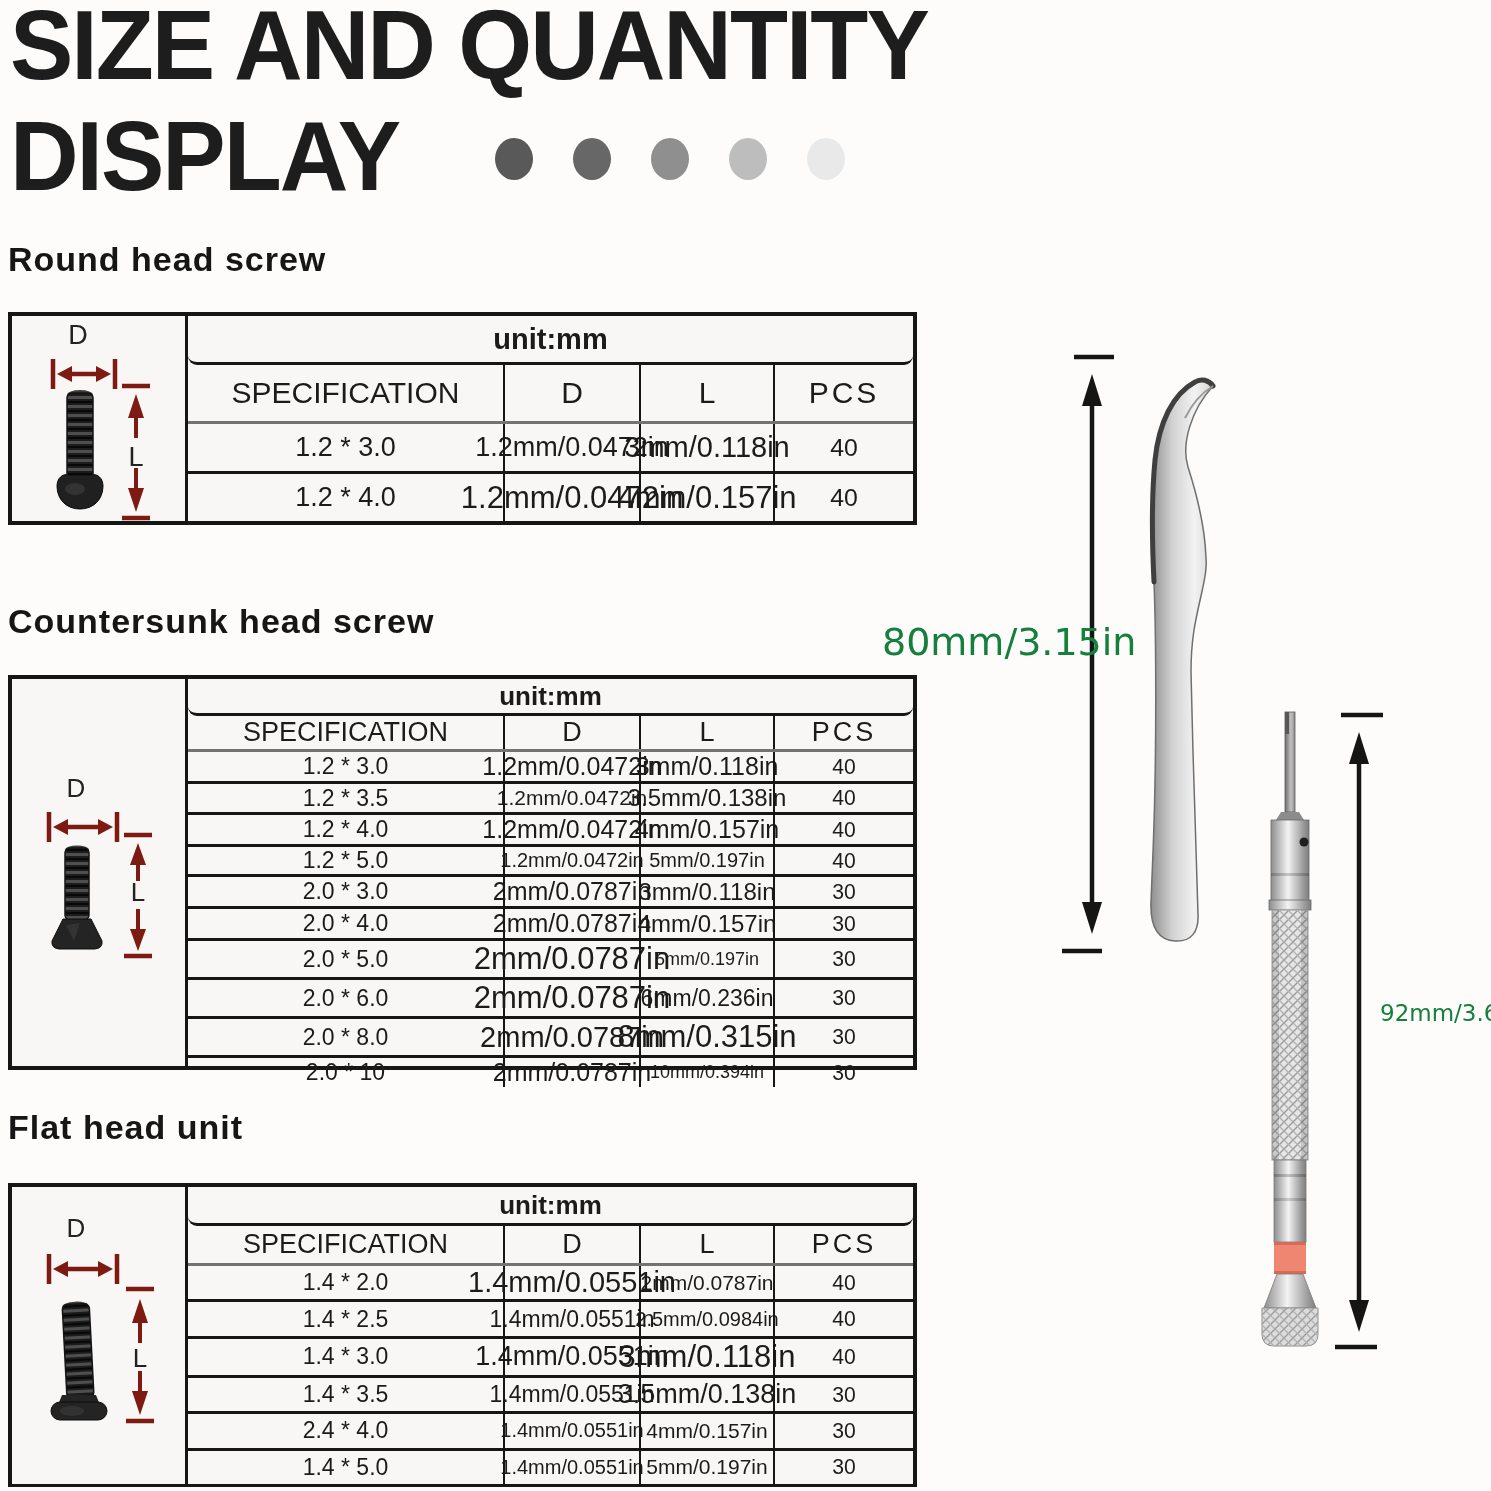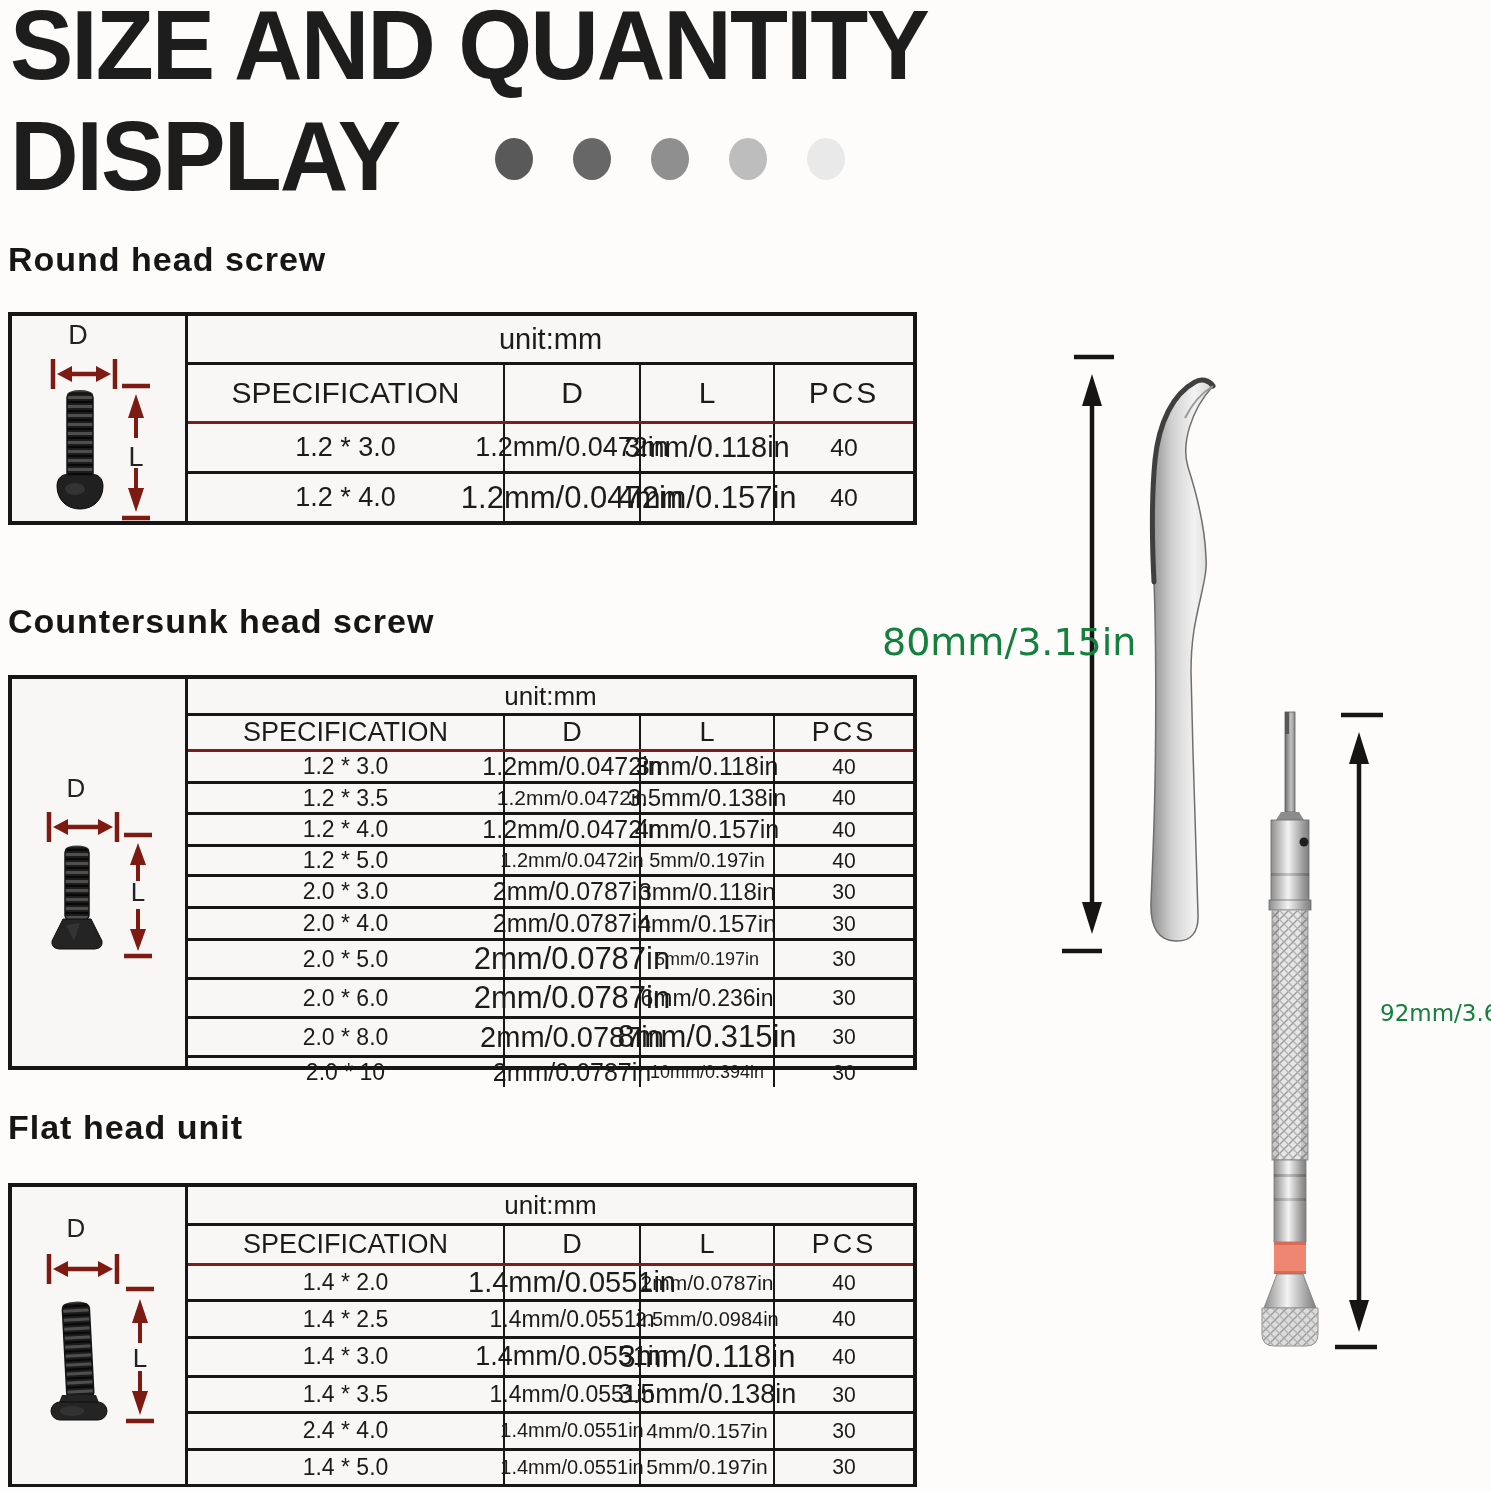--- a/index.html
+++ b/index.html
@@ -14,22 +14,22 @@
   .dot{width:38px;height:42px;border-radius:50%;}
 
   
   .tbl-title{position:absolute;left:8px;width:909px;font-weight:bold;
              font-size:34px;letter-spacing:1px;color:#161616;}
   .tbl{position:absolute;left:8px;width:909px;background:#f8f7f5;border:4px solid #161616;
        display:flex;box-sizing:border-box;}
   .fig-cell{width:173px;flex:none;border-right:3px solid #161616;position:relative;}
   .data-area{flex:1;display:flex;flex-direction:column;min-width:0;}
   .unit-row{flex:none;display:flex;align-items:center;justify-content:center;
-            font-weight:normal;border-bottom:3px solid #161616;}
-  .head-row{flex:none;display:flex;border-bottom:3px solid #7f1d1d;}
+            font-weight:bold;border-bottom:3px solid #161616;border-radius:9px;}
+  .head-row{flex:none;display:flex;border-bottom:3px solid #737373;}
   .hc,.tc{display:flex;align-items:center;justify-content:center;box-sizing:border-box;}
   .hc+.hc,.tc+.tc{border-left:2.5px solid #161616;}
   .w-spec{width:315px;flex:none;}
   .w-d{width:136px;flex:none;}
   .w-l{width:134px;flex:none;}
   .w-pcs{flex:1;}
   .t-rows{flex:1;display:flex;flex-direction:column;}
   .t-row{flex:1;display:flex;border-bottom:3px solid #161616;}
   .t-row:last-child{border-bottom:none;}
   .t-row .tc{white-space:nowrap;overflow:visible;}

